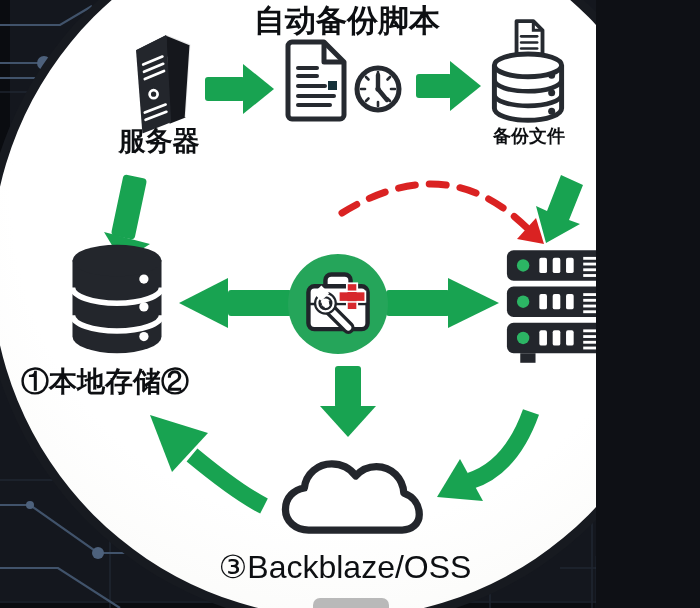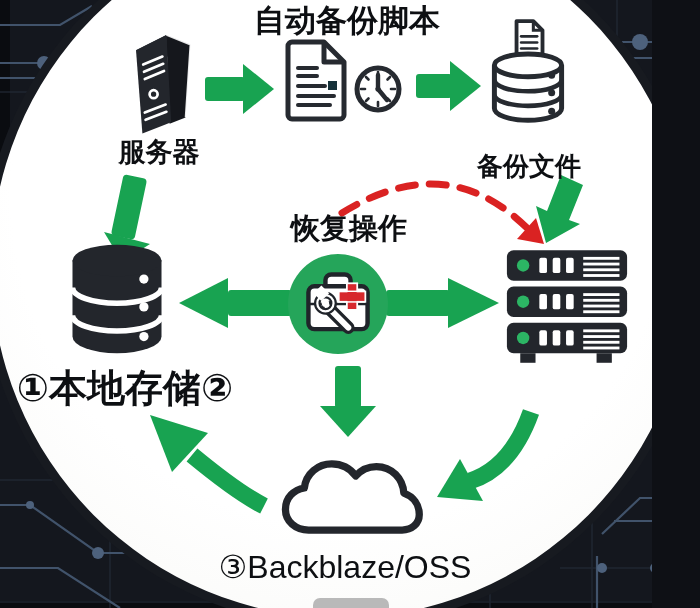--- a/index.html
+++ b/index.html
@@ -1,16 +1,16 @@
 <!DOCTYPE html>
 <html><head>
 <meta charset="utf-8">
 <style>
   html,body{margin:0;padding:0;background:#0e1015;}
-  #stage{position:relative;width:652px;height:608px;overflow:hidden;
+  #stage{position:relative;width:596px;height:608px;overflow:hidden;
          font-family:"Liberation Sans","DejaVu Sans",sans-serif;background:#14171e;}
   #stage *{box-sizing:border-box;}
   .abs{position:absolute;}
   
   .canvas-circle{position:absolute;left:-18px;top:-95px;width:718px;height:722px;
     border-radius:50%;background:radial-gradient(circle at 50% 40%,#ffffff 60%,#f7f7f4 100%);
     border:9px solid #171a20;}
   
   .lbl{position:absolute;transform:translateX(-50%);white-space:nowrap;
        color:#0d0f12;font-weight:700;text-align:center;letter-spacing:0px;}
@@ -142,21 +142,21 @@
         <line x1="31" y1="70" x2="55" y2="60"></line>
         <line x1="31" y1="112" x2="57" y2="102"></line>
         <line x1="32" y1="121" x2="58" y2="111"></line>
       </g>
       <circle cx="42" cy="89" r="5" fill="none" stroke="#ffffff" stroke-width="3.4"></circle>
       <g stroke="#ffffff" stroke-width="2.2" fill="none" opacity="0.9">
         <polyline points="58,15 88,27 82,118"></polyline>
       </g>
     </svg>
   </div>
-  <div class="lbl" style="left:159px;top:134px;font-size:27px;">服务器</div>
+  <div class="lbl" style="left:159px;top:123px;font-size:27px;">服务器</div>
 
   <div class="node" style="left:282px;top:38px;">
     <svg width="70" height="86" viewBox="0 0 70 86">
       <path d="M10,4 H42 L62,24 V77 a4,4 0 0 1 -4,4 H10 a4,4 0 0 1 -4,-4 V8 a4,4 0 0 1 4,-4 z" fill="#ffffff" stroke="#262a30" stroke-width="5" stroke-linejoin="round"></path>
       <path d="M42,4 V24 H62" fill="none" stroke="#262a30" stroke-width="5" stroke-linejoin="round"></path>
       <g stroke="#262a30" stroke-width="4" stroke-linecap="round">
         <line x1="16" y1="30" x2="35" y2="30"></line>
         <line x1="16" y1="38" x2="35" y2="38"></line>
         <line x1="16" y1="48" x2="43" y2="48"></line>
         <line x1="16" y1="58" x2="52" y2="58"></line>
@@ -199,23 +199,22 @@
       <ellipse cx="55" cy="62" rx="44" ry="15" fill="#ffffff" stroke="#262a30" stroke-width="6.5"></ellipse>
       <path d="M11,81 a44,15 0 0 0 88,0" fill="none" stroke="#262a30" stroke-width="6"></path>
       <path d="M11,100 a44,15 0 0 0 88,0" fill="none" stroke="#262a30" stroke-width="6"></path>
       <g fill="#262a30">
         <circle cx="86" cy="75" r="4.6"></circle>
           <circle cx="86" cy="98" r="4.6"></circle>
           <circle cx="86" cy="122" r="4.6"></circle>
       </g>
     </svg>
   </div>
-  <div class="lbl" style="left:529px;top:149px;font-size:26px;">备份文件</div>
-
-  <div class="lbl" style="left:349px;top:209px;font-size:29px;">恢复操作</div>
+  <div class="lbl" style="left:529px;top:124px;font-size:18px;">备份文件</div>
+
   <div class="hub">
     <svg width="74" height="68" viewBox="0 0 100 92">
       <rect x="33" y="6" width="34" height="22" rx="8" fill="#ffffff" stroke="#20242a" stroke-width="6"></rect>
       <rect x="10" y="22" width="80" height="58" rx="8" fill="#ffffff" stroke="#20242a" stroke-width="6"></rect>
       <line x1="10" y1="46" x2="90" y2="46" stroke="#20242a" stroke-width="3.6"></line>
       <g>
         <rect x="62" y="18" width="14" height="36" fill="#d7282d" stroke="#ffffff" stroke-width="2.4"></rect>
         <rect x="51" y="29" width="36" height="14" fill="#d7282d" stroke="#ffffff" stroke-width="2.4"></rect>
         <rect x="62.8" y="29.8" width="12.4" height="12.4" fill="#d7282d"></rect>
       </g>
@@ -234,21 +233,21 @@
       <ellipse cx="55" cy="26" rx="48" ry="17" fill="#23262c"></ellipse>
       <path d="M7,55 a48,17 0 0 0 96,0" fill="none" stroke="#ffffff" stroke-width="6"></path>
       <path d="M7,85 a48,17 0 0 0 96,0" fill="none" stroke="#ffffff" stroke-width="6"></path>
       <g fill="#ffffff">
         <circle cx="84" cy="46" r="5"></circle>
           <circle cx="84" cy="76" r="5"></circle>
           <circle cx="84" cy="108" r="5"></circle>
       </g>
     </svg>
   </div>
-  <div class="lbl" style="left:125px;top:363px;font-size:38px;">①本地存储②</div>
+  <div class="lbl" style="left:105px;top:363px;font-size:28px;font-family:Liberation Serif, serif;">①本地存储②</div>
 
   <div class="node" style="left:505px;top:250px;">
     <svg width="124" height="113" viewBox="0 0 130 118">
       <g fill="#23262c">
         <rect x="2" y="0" width="126" height="32" rx="7"></rect>
         <rect x="2" y="38" width="126" height="32" rx="7"></rect>
         <rect x="2" y="76" width="126" height="32" rx="7"></rect>
         <rect x="16" y="108" width="16" height="10"></rect>
         <rect x="96" y="108" width="16" height="10"></rect>
       </g>

